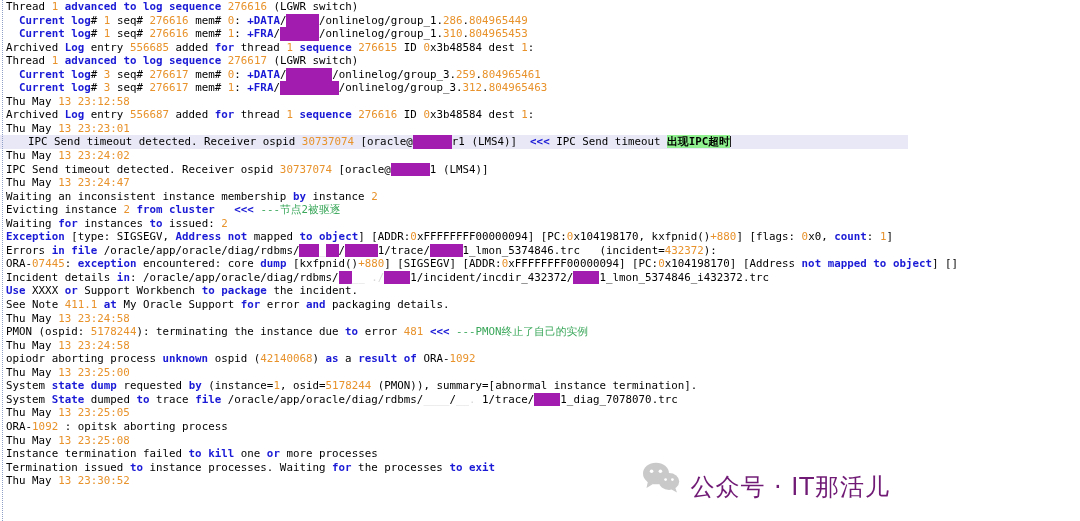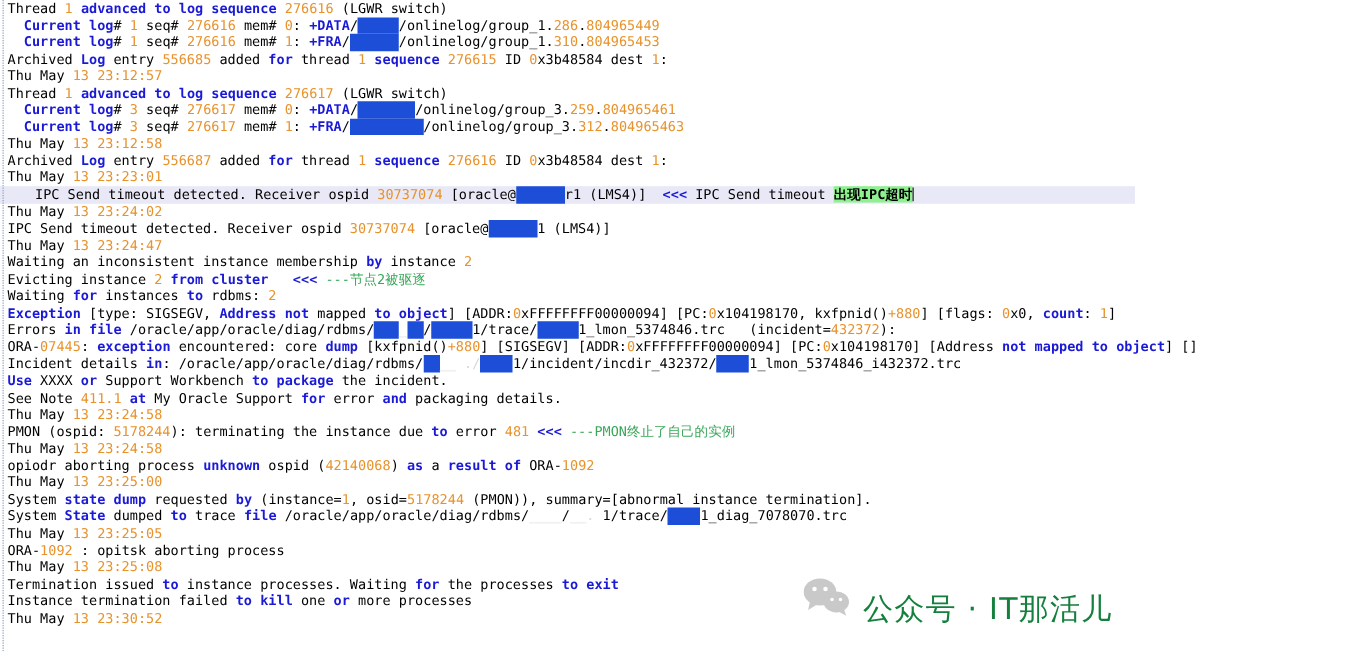--- a/index.html
+++ b/index.html
@@ -58,89 +58,88 @@
   }
   .caret {
     display: inline-block;
     width: 1px;
     height: 11px;
     background: #222;
     vertical-align: -2px;
   }
   .redact {
     display: inline-block;
-    background: #1d4ed8;
+    background: #a21caf;
     color: transparent;
     text-decoration: underline;
   }
   .faint { color: #d8d8d8; }
   
   #watermark {
     position: absolute;
     right: 18px;
     bottom: 18px;
     display: flex;
     align-items: center;
     gap: 10px;
     opacity: 1;
     z-index: 5;
     pointer-events: none;
   }
   #watermark .wm-text {
     font-family: "DejaVu Sans", "Liberation Sans", sans-serif;
     font-size: 24px;
-    color: #15803d;
+    color: #701a75;
     letter-spacing: 1px;
     white-space: nowrap;
     margin-top: 21px;
   }
   #watermark svg { display: block; }
 </style>
 </head>
 <body>
 
 <div id="log-view">
   <div id="gutter-guide"></div>
   <div id="log-lines">
       <div class="log-line"><span class="plain">Thread </span><span class="num">1</span><span class="plain"> </span><span class="kw">advanced</span><span class="plain"> </span><span class="kw">to</span><span class="plain"> </span><span class="kw">log</span><span class="plain"> </span><span class="kw">sequence</span><span class="plain"> </span><span class="num">276616</span><span class="plain"> (LGWR switch)</span></div>
       <div class="log-line"><span class="plain">  </span><span class="kw">Current</span><span class="plain"> </span><span class="kw">log</span><span class="plain"># </span><span class="num">1</span><span class="plain"> seq# </span><span class="num">276616</span><span class="plain"> mem# </span><span class="num">0</span><span class="plain">: </span><span class="kw">+DATA</span><span class="plain">/</span><span class="redact">XXXXX</span><span class="plain">/onlinelog/group_1.</span><span class="num">286</span><span class="plain">.</span><span class="num">804965449</span></div>
       <div class="log-line"><span class="plain">  </span><span class="kw">Current</span><span class="plain"> </span><span class="kw">log</span><span class="plain"># </span><span class="num">1</span><span class="plain"> seq# </span><span class="num">276616</span><span class="plain"> mem# </span><span class="num">1</span><span class="plain">: </span><span class="kw">+FRA</span><span class="plain">/</span><span class="redact">XXXXXX</span><span class="plain">/onlinelog/group_1.</span><span class="num">310</span><span class="plain">.</span><span class="num">804965453</span></div>
       <div class="log-line"><span class="plain">Archived </span><span class="kw">Log</span><span class="plain"> entry </span><span class="num">556685</span><span class="plain"> added </span><span class="kw">for</span><span class="plain"> thread </span><span class="num">1</span><span class="plain"> </span><span class="kw">sequence</span><span class="plain"> </span><span class="num">276615</span><span class="plain"> ID </span><span class="num">0</span><span class="plain">x3b48584 dest </span><span class="num">1</span><span class="plain">:</span></div>
-      <div class="log-line"><span class="plain">Thu May </span><span class="num">13 23:12:57</span></div>
       <div class="log-line"><span class="plain">Thread </span><span class="num">1</span><span class="plain"> </span><span class="kw">advanced</span><span class="plain"> </span><span class="kw">to</span><span class="plain"> </span><span class="kw">log</span><span class="plain"> </span><span class="kw">sequence</span><span class="plain"> </span><span class="num">276617</span><span class="plain"> (LGWR switch)</span></div>
       <div class="log-line"><span class="plain">  </span><span class="kw">Current</span><span class="plain"> </span><span class="kw">log</span><span class="plain"># </span><span class="num">3</span><span class="plain"> seq# </span><span class="num">276617</span><span class="plain"> mem# </span><span class="num">0</span><span class="plain">: </span><span class="kw">+DATA</span><span class="plain">/</span><span class="redact">XXXXXXX</span><span class="plain">/onlinelog/group_3.</span><span class="num">259</span><span class="plain">.</span><span class="num">804965461</span></div>
       <div class="log-line"><span class="plain">  </span><span class="kw">Current</span><span class="plain"> </span><span class="kw">log</span><span class="plain"># </span><span class="num">3</span><span class="plain"> seq# </span><span class="num">276617</span><span class="plain"> mem# </span><span class="num">1</span><span class="plain">: </span><span class="kw">+FRA</span><span class="plain">/</span><span class="redact">XXXXXXXXX</span><span class="plain">/onlinelog/group_3.</span><span class="num">312</span><span class="plain">.</span><span class="num">804965463</span></div>
       <div class="log-line"><span class="plain">Thu May </span><span class="num">13 23:12:58</span></div>
       <div class="log-line"><span class="plain">Archived </span><span class="kw">Log</span><span class="plain"> entry </span><span class="num">556687</span><span class="plain"> added </span><span class="kw">for</span><span class="plain"> thread </span><span class="num">1</span><span class="plain"> </span><span class="kw">sequence</span><span class="plain"> </span><span class="num">276616</span><span class="plain"> ID </span><span class="num">0</span><span class="plain">x3b48584 dest </span><span class="num">1</span><span class="plain">:</span></div>
       <div class="log-line"><span class="plain">Thu May </span><span class="num">13 23:23:01</span></div>
       <div class="log-line hl-row"><span class="plain">IPC Send timeout detected. Receiver ospid </span><span class="num">30737074</span><span class="plain"> [oracle@</span><span class="redact">XXXXXX</span><span class="plain">r1 (LMS4)]  </span><span class="kw">&lt;&lt;&lt;</span><span class="plain"> IPC Send timeout </span><span class="hl-green">出现IPC超时</span><span class="caret"></span></div>
       <div class="log-line"><span class="plain">Thu May </span><span class="num">13 23:24:02</span></div>
       <div class="log-line"><span class="plain">IPC Send timeout detected. Receiver ospid </span><span class="num">30737074</span><span class="plain"> [oracle@</span><span class="redact">XXXXXX</span><span class="plain">1 (LMS4)]</span></div>
       <div class="log-line"><span class="plain">Thu May </span><span class="num">13 23:24:47</span></div>
       <div class="log-line"><span class="plain">Waiting an inconsistent instance membership </span><span class="kw">by</span><span class="plain"> instance </span><span class="num">2</span></div>
       <div class="log-line"><span class="plain">Evicting instance </span><span class="num">2</span><span class="plain"> </span><span class="kw">from</span><span class="plain"> </span><span class="kw">cluster</span><span class="plain">   </span><span class="kw">&lt;&lt;&lt;</span><span class="plain"> </span><span class="cn">---节点2被驱逐</span></div>
-      <div class="log-line"><span class="plain">Waiting </span><span class="kw">for</span><span class="plain"> instances </span><span class="kw">to</span><span class="plain"> rdbms: </span><span class="num">2</span></div>
+      <div class="log-line"><span class="plain">Waiting </span><span class="kw">for</span><span class="plain"> instances </span><span class="kw">to</span><span class="plain"> issued: </span><span class="num">2</span></div>
       <div class="log-line"><span class="kw">Exception</span><span class="plain"> [type: SIGSEGV, </span><span class="kw">Address</span><span class="plain"> </span><span class="kw">not</span><span class="plain"> mapped </span><span class="kw">to</span><span class="plain"> </span><span class="kw">object</span><span class="plain">] [ADDR:</span><span class="num">0</span><span class="plain">xFFFFFFFF00000094] [PC:</span><span class="num">0</span><span class="plain">x104198170, kxfpnid()</span><span class="num">+880</span><span class="plain">] [flags: </span><span class="num">0</span><span class="plain">x0, </span><span class="kw">count</span><span class="plain">: </span><span class="num">1</span><span class="plain">]</span></div>
       <div class="log-line"><span class="plain">Errors </span><span class="kw">in</span><span class="plain"> </span><span class="kw">file</span><span class="plain"> /oracle/app/oracle/diag/rdbms/</span><span class="redact">XXX</span><span class="faint">_</span><span class="redact">XX</span><span class="plain">/</span><span class="redact">XXXXX</span><span class="plain">1/trace/</span><span class="redact">XXXXX</span><span class="plain">1_lmon_5374846.trc</span><span class="plain">   (incident=</span><span class="num">432372</span><span class="plain">):</span></div>
       <div class="log-line"><span class="plain">ORA-</span><span class="num">07445</span><span class="plain">: </span><span class="kw">exception</span><span class="plain"> encountered: core </span><span class="kw">dump</span><span class="plain"> [kxfpnid()</span><span class="num">+880</span><span class="plain">] [SIGSEGV] [ADDR:</span><span class="num">0</span><span class="plain">xFFFFFFFF00000094] [PC:</span><span class="num">0</span><span class="plain">x104198170] [Address </span><span class="kw">not</span><span class="plain"> </span><span class="kw">mapped</span><span class="plain"> </span><span class="kw">to</span><span class="plain"> </span><span class="kw">object</span><span class="plain">] []</span></div>
       <div class="log-line"><span class="plain">Incident details </span><span class="kw">in</span><span class="plain">: /oracle/app/oracle/diag/rdbms/</span><span class="redact">XX</span><span class="faint">__</span><span class="plain"> </span><span class="faint">./</span><span class="redact">XXXX</span><span class="plain">1/incident/incdir_432372/</span><span class="redact">XXXX</span><span class="plain">1_lmon_5374846_i432372.trc</span></div>
       <div class="log-line"><span class="kw">Use</span><span class="plain"> XXXX </span><span class="kw">or</span><span class="plain"> Support Workbench </span><span class="kw">to</span><span class="plain"> </span><span class="kw">package</span><span class="plain"> the incident.</span></div>
       <div class="log-line"><span class="plain">See Note </span><span class="num">411.1</span><span class="plain"> </span><span class="kw">at</span><span class="plain"> My Oracle Support </span><span class="kw">for</span><span class="plain"> error </span><span class="kw">and</span><span class="plain"> packaging details.</span></div>
       <div class="log-line"><span class="plain">Thu May </span><span class="num">13 23:24:58</span></div>
       <div class="log-line"><span class="plain">PMON (ospid: </span><span class="num">5178244</span><span class="plain">): terminating the instance due </span><span class="kw">to</span><span class="plain"> error </span><span class="num">481</span><span class="plain"> </span><span class="kw">&lt;&lt;&lt;</span><span class="plain"> </span><span class="cn">---PMON终止了自己的实例</span></div>
       <div class="log-line"><span class="plain">Thu May </span><span class="num">13 23:24:58</span></div>
       <div class="log-line"><span class="plain">opiodr aborting process </span><span class="kw">unknown</span><span class="plain"> ospid (</span><span class="num">42140068</span><span class="plain">) </span><span class="kw">as</span><span class="plain"> a </span><span class="kw">result</span><span class="plain"> </span><span class="kw">of</span><span class="plain"> ORA-</span><span class="num">1092</span></div>
       <div class="log-line"><span class="plain">Thu May </span><span class="num">13 23:25:00</span></div>
       <div class="log-line"><span class="plain">System </span><span class="kw">state</span><span class="plain"> </span><span class="kw">dump</span><span class="plain"> requested </span><span class="kw">by</span><span class="plain"> (instance=</span><span class="num">1</span><span class="plain">, osid=</span><span class="num">5178244</span><span class="plain"> (PMON)), summary=[abnormal instance termination].</span></div>
       <div class="log-line"><span class="plain">System </span><span class="kw">State</span><span class="plain"> dumped </span><span class="kw">to</span><span class="plain"> trace </span><span class="kw">file</span><span class="plain"> /oracle/app/oracle/diag/rdbms/</span><span class="faint">____</span><span class="plain">/</span><span class="faint">__.</span><span class="plain"> 1/trace/</span><span class="redact">XXXX</span><span class="plain">1_diag_7078070.trc</span></div>
       <div class="log-line"><span class="plain">Thu May </span><span class="num">13 23:25:05</span></div>
       <div class="log-line"><span class="plain">ORA-</span><span class="num">1092</span><span class="plain"> : opitsk aborting process</span></div>
       <div class="log-line"><span class="plain">Thu May </span><span class="num">13 23:25:08</span></div>
+      <div class="log-line"><span class="plain">Instance termination failed </span><span class="kw">to</span><span class="plain"> </span><span class="kw">kill</span><span class="plain"> one </span><span class="kw">or</span><span class="plain"> more processes</span></div>
       <div class="log-line"><span class="plain">Termination issued </span><span class="kw">to</span><span class="plain"> instance processes. Waiting </span><span class="kw">for</span><span class="plain"> the processes </span><span class="kw">to</span><span class="plain"> </span><span class="kw">exit</span></div>
-      <div class="log-line"><span class="plain">Instance termination failed </span><span class="kw">to</span><span class="plain"> </span><span class="kw">kill</span><span class="plain"> one </span><span class="kw">or</span><span class="plain"> more processes</span></div>
       <div class="log-line"><span class="plain">Thu May </span><span class="num">13 23:30:52</span></div>
     </div>
 
   <div id="watermark">
     <span>
       <svg width="38" height="32" viewBox="0 0 38 32" aria-hidden="true">
         <ellipse cx="14" cy="12.5" rx="13" ry="10.8" fill="#c9c9c9"></ellipse>
         <polygon points="6,20 4.5,27 11,23" fill="#c9c9c9"></polygon>
         <circle cx="9.6" cy="10.2" r="1.8" fill="#ffffff"></circle>
         <circle cx="18.4" cy="10.2" r="1.8" fill="#ffffff"></circle>

